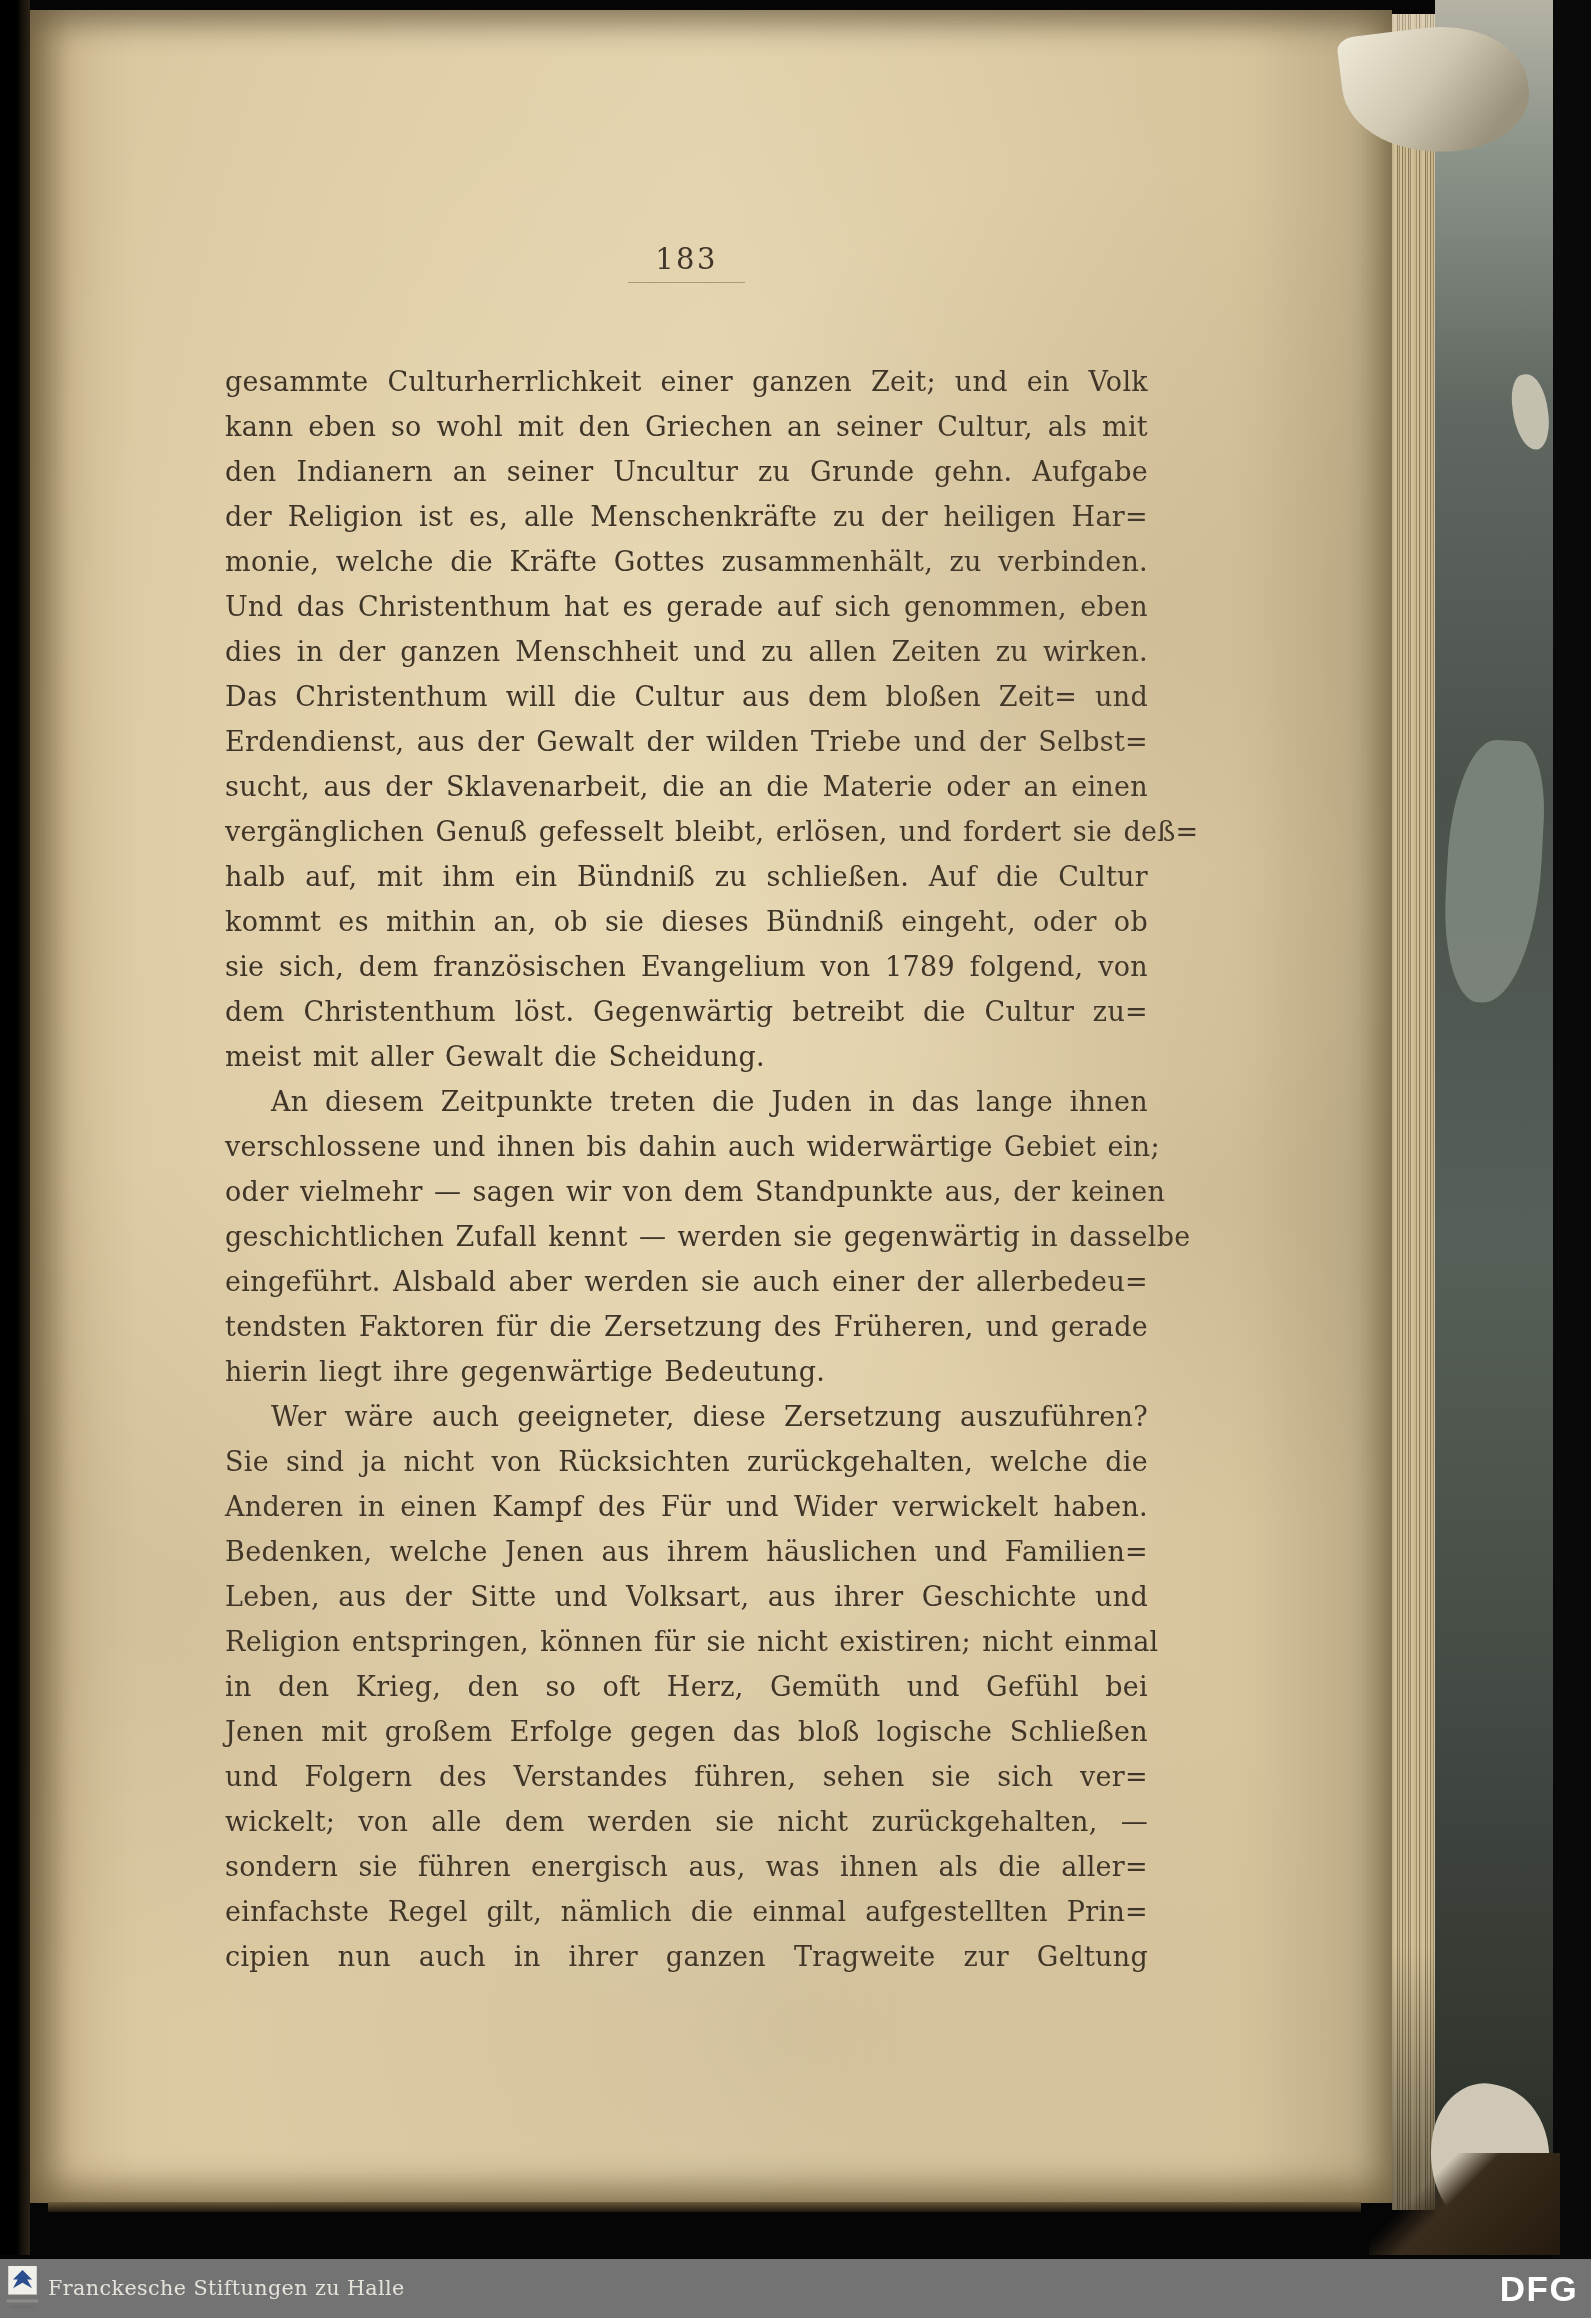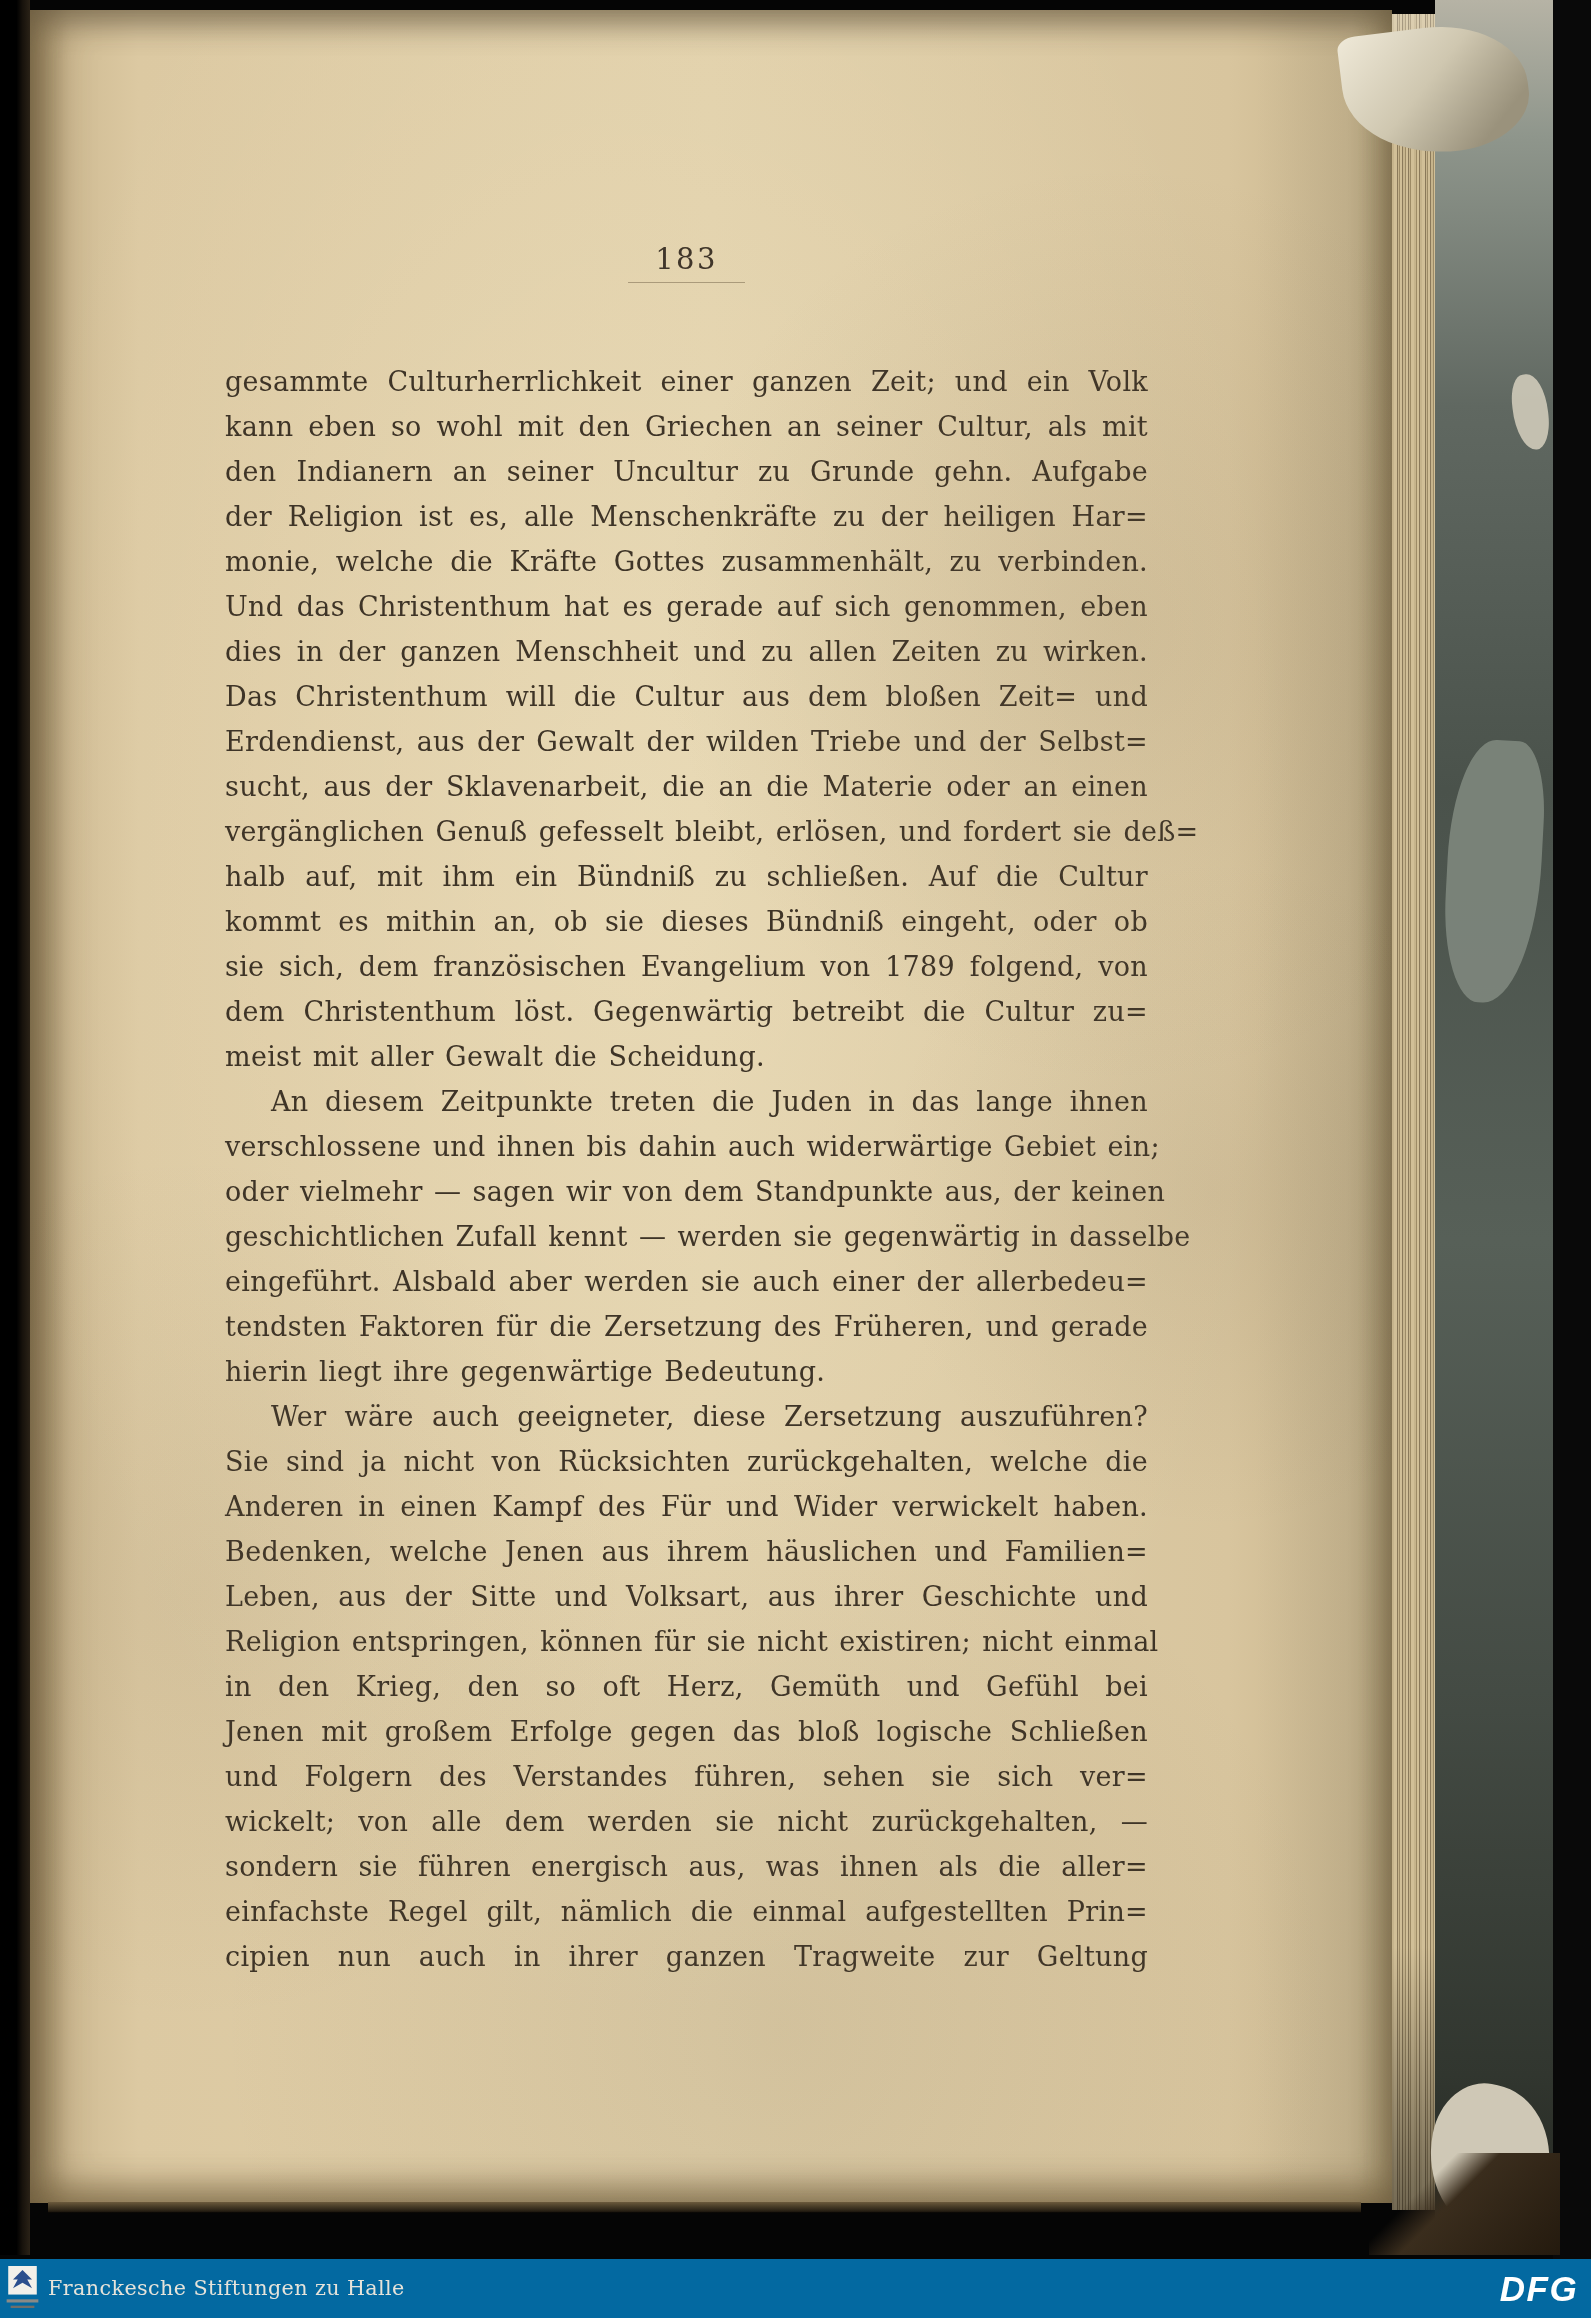--- a/index.html
+++ b/index.html
@@ -59,26 +59,26 @@
   .tear-low{left:1429px;top:2085px;width:121px;height:148px;background:#cfc8b6;
     border-radius:40% 55% 30% 60%;transform:rotate(11deg);}
   .corner-brown{left:1369px;top:2153px;width:191px;height:102px;
     background:linear-gradient(135deg,rgba(0,0,0,0) 30%,#3a2d1d 45%,#241a0e 100%);}
   .left-board{position:absolute;left:0;top:0;width:30px;height:2255px;
     background:linear-gradient(90deg,#000 0 55%,#17120c 75%,#2a2217 100%);}
   .bottom-sliver{position:absolute;left:48px;top:2202px;width:1313px;height:11px;
     background:linear-gradient(180deg,#6b5a3c,#241d12 85%,#000);}
 
   
-  .footer{position:absolute;left:0;bottom:0;width:1591px;height:60px;background:#0369a1;}
+  .footer{position:absolute;left:0;bottom:0;width:1591px;height:60px;background:#737373;}
   .logo{position:absolute;left:4.8px;bottom:7.2px;width:35px;height:46px;}
   .institution{position:absolute;left:48px;bottom:19px;color:#e6e3da;
     font-family:"DejaVu Serif",serif;font-size:20.7px;letter-spacing:0.4px;}
   .dfg{position:absolute;right:12.7px;bottom:10.3px;color:#ffffff;
-    font-family:"Liberation Sans",sans-serif;font-weight:bold;font-size:35px;letter-spacing:1.6px;font-style:italic;}
+    font-family:"Liberation Sans",sans-serif;font-weight:bold;font-size:35px;letter-spacing:1.6px;}
 </style>
 </head>
 <body>
 
 <div class="scan">
 
   <div class="left-board"></div>
 
   <div class="page">
     <div class="page-number-wrap">

